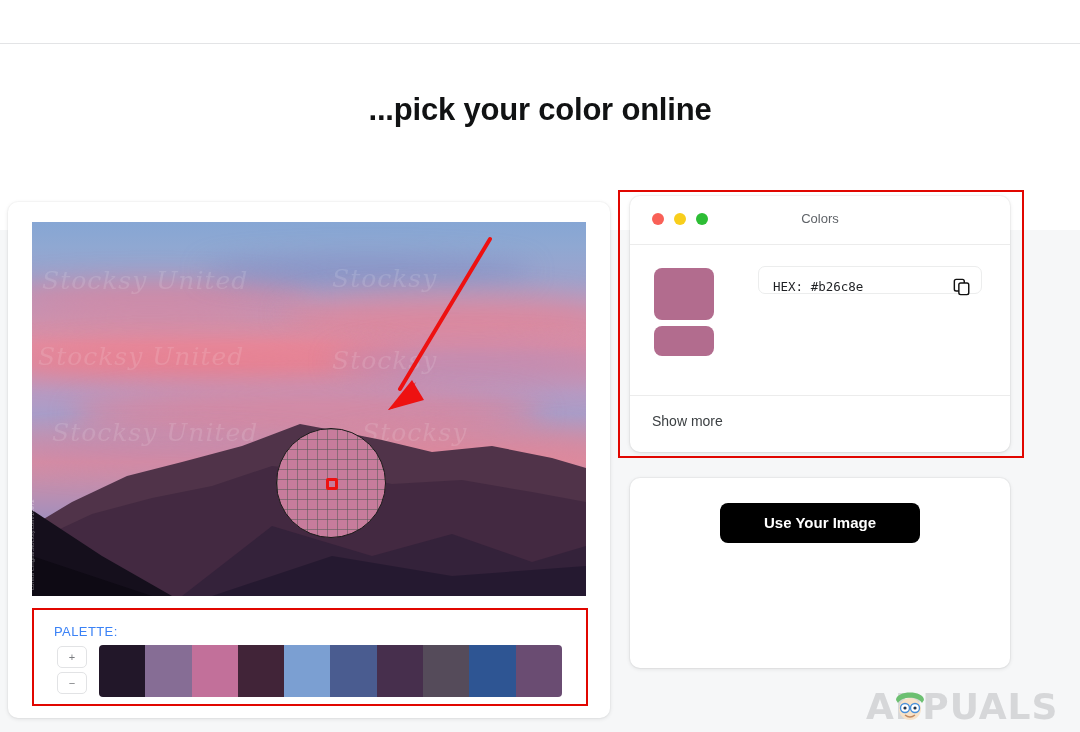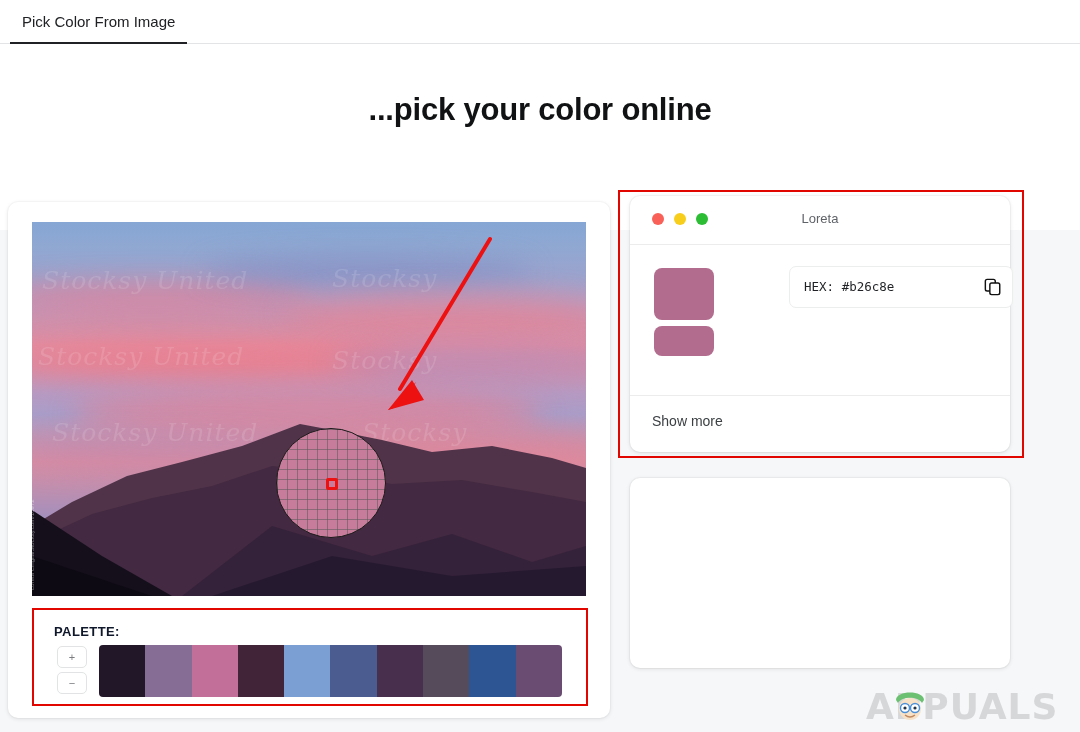--- a/index.html
+++ b/index.html
@@ -176,22 +176,22 @@
     width: 556px;
     height: 98px;
     border: 2px solid #e10600;
     box-sizing: border-box;
     background: #ffffff;
   }
   #palette-label {
     position: absolute;
     left: 20px; top: 14px;
     font-size: 13px;
-    font-weight: bold;
-    color: #0f172a;
+    font-weight: normal;
+    color: #3b82f6;
     letter-spacing: 0.4px;
   }
   .pal-btn {
     position: absolute;
     left: 23px;
     width: 30px; height: 22px;
     border: 1px solid #e2e3e5;
     border-radius: 5px;
     background: #ffffff;
     color: #7a7c80;
@@ -260,26 +260,25 @@
     left: 24px;
     border-radius: 8px;
   }
   #preview-big { top: 72px; width: 60px; height: 52px; }
   #preview-small { top: 130px; width: 60px; height: 30px; }
 
   .value-field {
     position: absolute;
     left: 128px;
     width: 224px;
-    height: 42px;
+    height: 28px;
     border: 1px solid #eceded;
     border-radius: 7px;
     background: #ffffff;
     box-sizing: border-box;
-    margin-left: 31px;
   }
   #field-hex { top: 70px; }
   #field-rgb { top: 122px; }
   .value-text {
     position: absolute;
     left: 14px; top: 12px;
     font-family: "DejaVu Sans Mono", monospace;
     font-size: 12.5px;
     color: #1f2124;
     white-space: nowrap;
@@ -364,21 +363,20 @@
     left: 110px; top: 29px;
     font-size: 12px;
     color: #8c8d90;
     margin-top: 41px;
   }
 </style>
 </head>
 <body>
 
 <div id="tabbar">
-  <div class="tab active" id="tab-0">Pick Color From Image</div>
 </div>
 
 <div id="page-title">...pick your color online</div>
 
 <div id="bg-band"></div>
 
 <div id="left-card">
 
   <div id="photo-wrap">
     <div id="sky"></div>
@@ -440,41 +438,42 @@
     </div>
 </div>
 
 <div id="colors-outline" style="border-color: rgb(225, 6, 0);"></div>
 <div id="colors-card">
 
   <div id="colors-titlebar">
     <div class="dot" id="dot-red" style="background: rgb(249, 96, 87);"></div>
     <div class="dot" id="dot-yellow" style="background: rgb(248, 206, 28);"></div>
     <div class="dot" id="dot-green" style="background: rgb(45, 189, 53);"></div>
-    <div id="colors-title">Loreta</div>
+    <div id="colors-title">Colors</div>
   </div>
 
   <div class="preview-sw" id="preview-big" style="background: rgb(178, 108, 142);"></div>
   <div class="preview-sw" id="preview-small" style="background: rgb(178, 108, 142);"></div>
 
   <div class="value-field" id="field-hex">
     <div class="value-text">HEX: #b26c8e</div>
     <svg class="copy-icon" viewBox="0 0 20 20">
       <rect x="1.5" y="1.5" width="11" height="13" rx="2" fill="#fff" stroke="#111" stroke-width="1.6"></rect>
       <rect x="6.5" y="5.5" width="11" height="13" rx="2" fill="#fff" stroke="#111" stroke-width="1.6"></rect>
     </svg>
   </div>
 
 
   <div id="colors-footer">
     <div id="show-more">Show more</div>
   </div>
 </div>
 
 <div id="use-card">
+  <div id="use-btn">Use Your Image</div>
 </div>
 
 <div id="appuals">
   <div id="appuals-text">APPUALS</div>
   <svg style="position:absolute;left:22px;top:0;width:44px;height:44px;" viewBox="0 0 44 44">
     <path d="M8,16 C8,6 36,6 36,16 L34,19 C30,12 14,12 10,19 Z" fill="#6cc071"></path>
     <circle cx="22" cy="25" r="11" fill="#f7e2c8"></circle>
     <circle cx="17" cy="24" r="4.5" fill="#fff" stroke="#4a90d9" stroke-width="1.4"></circle>
     <circle cx="27" cy="24" r="4.5" fill="#fff" stroke="#4a90d9" stroke-width="1.4"></circle>
     <circle cx="17" cy="24" r="1.6" fill="#24344a"></circle>

